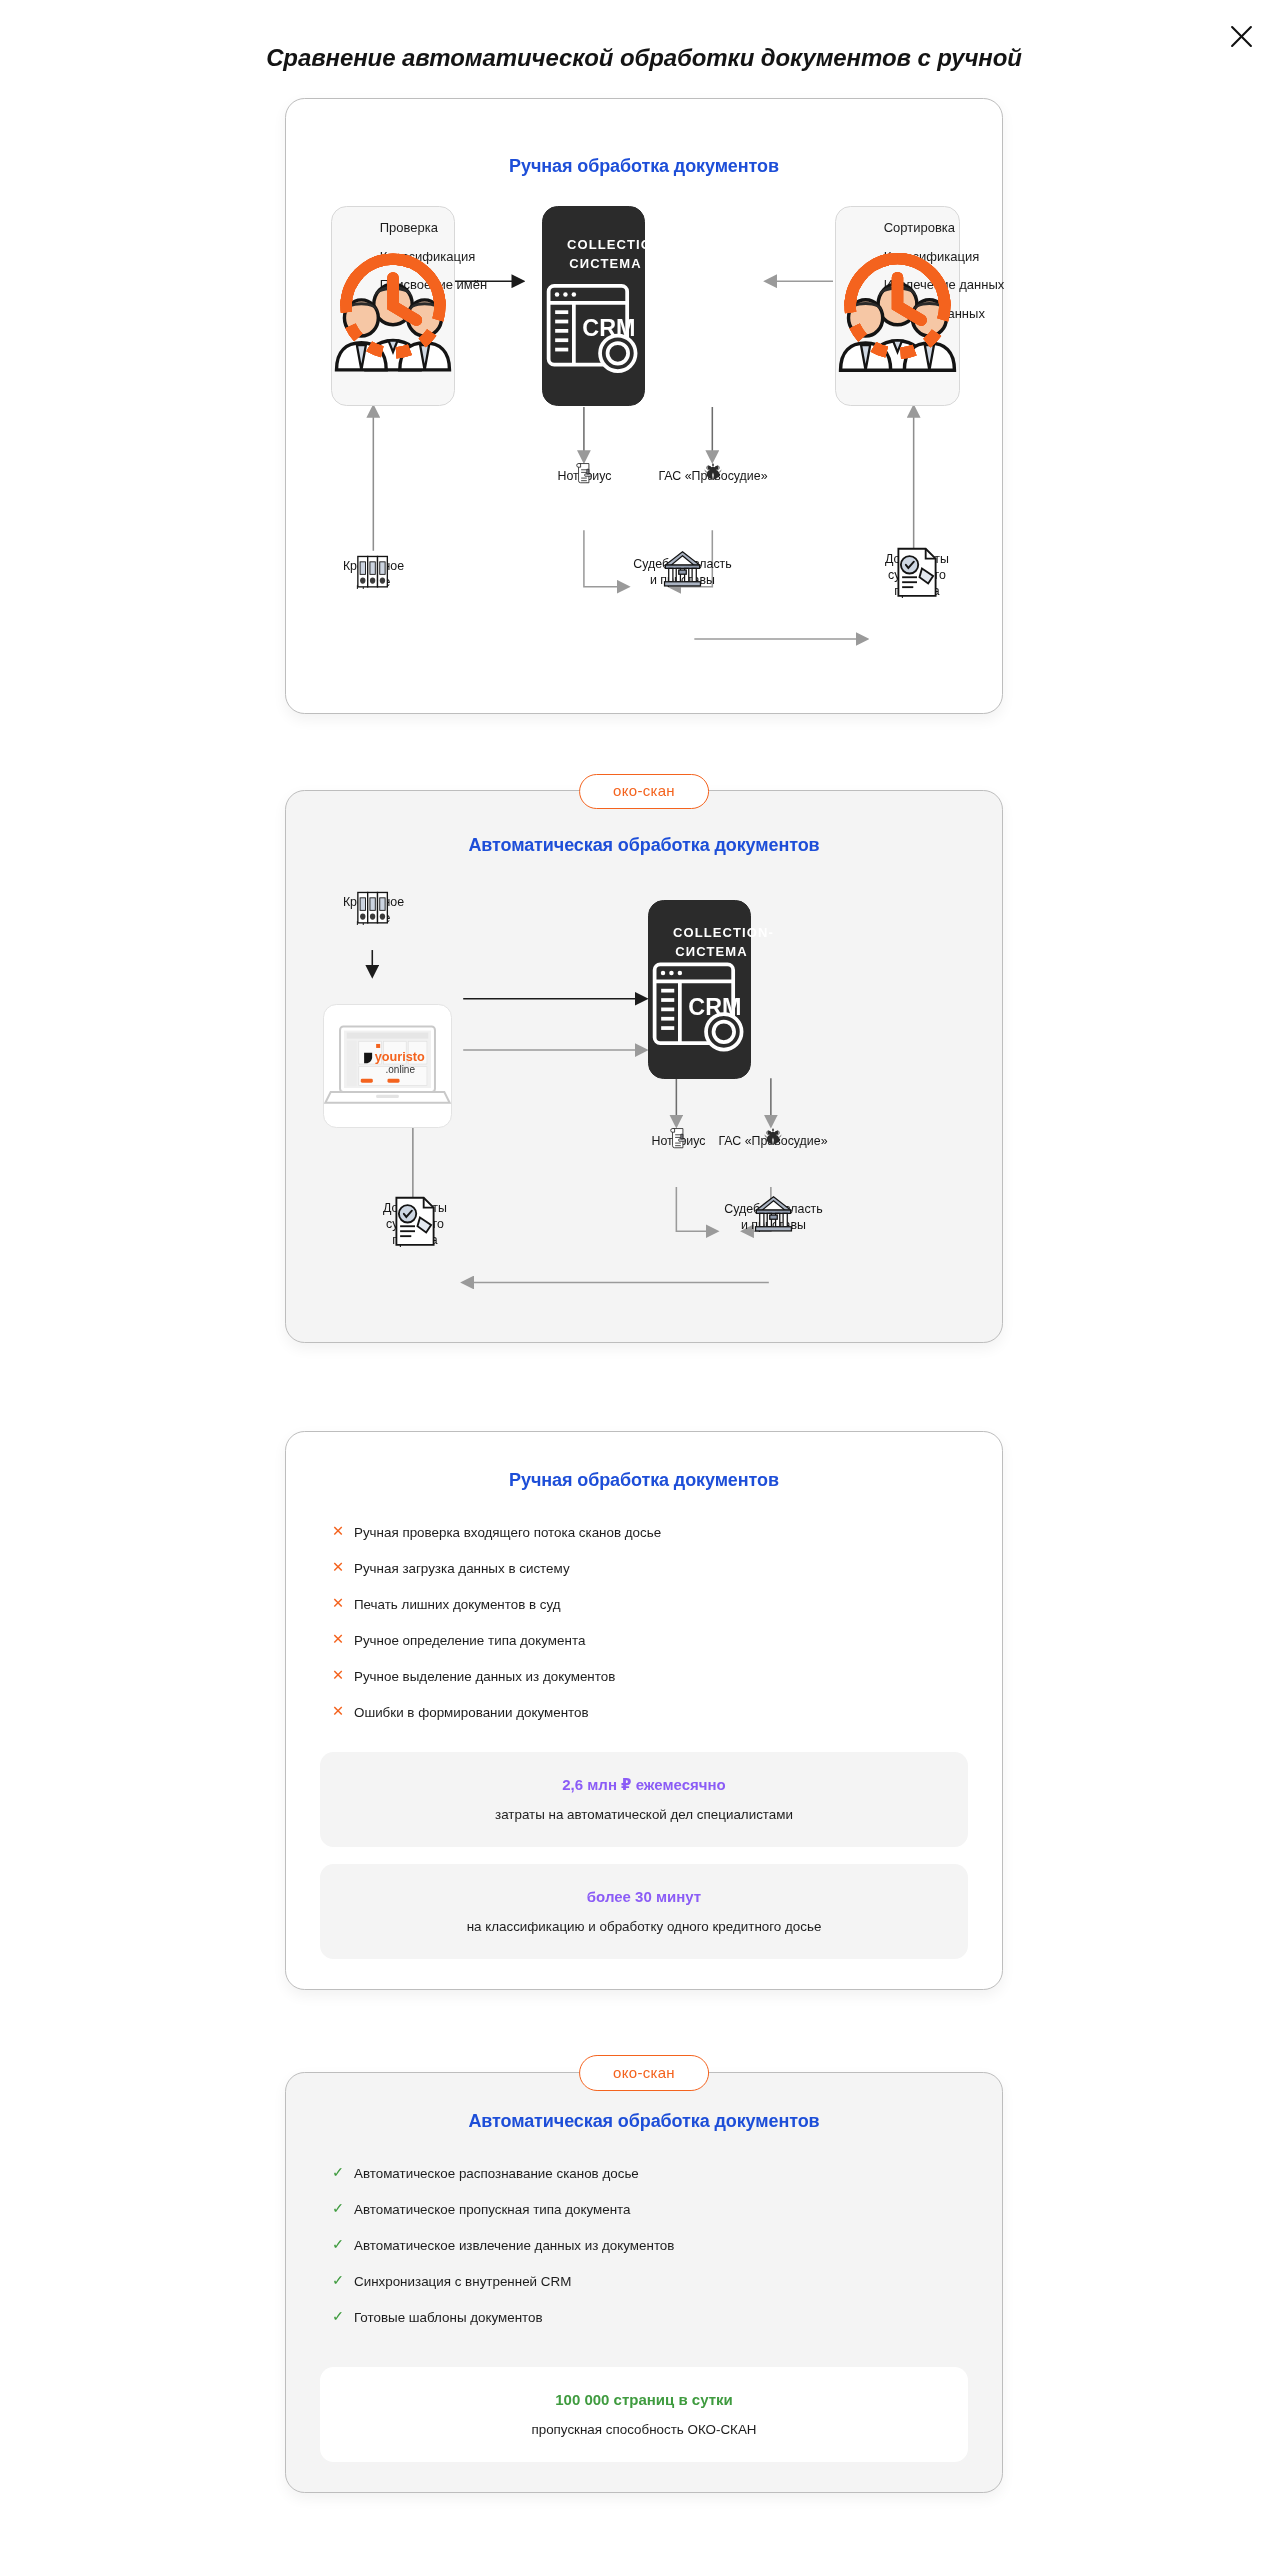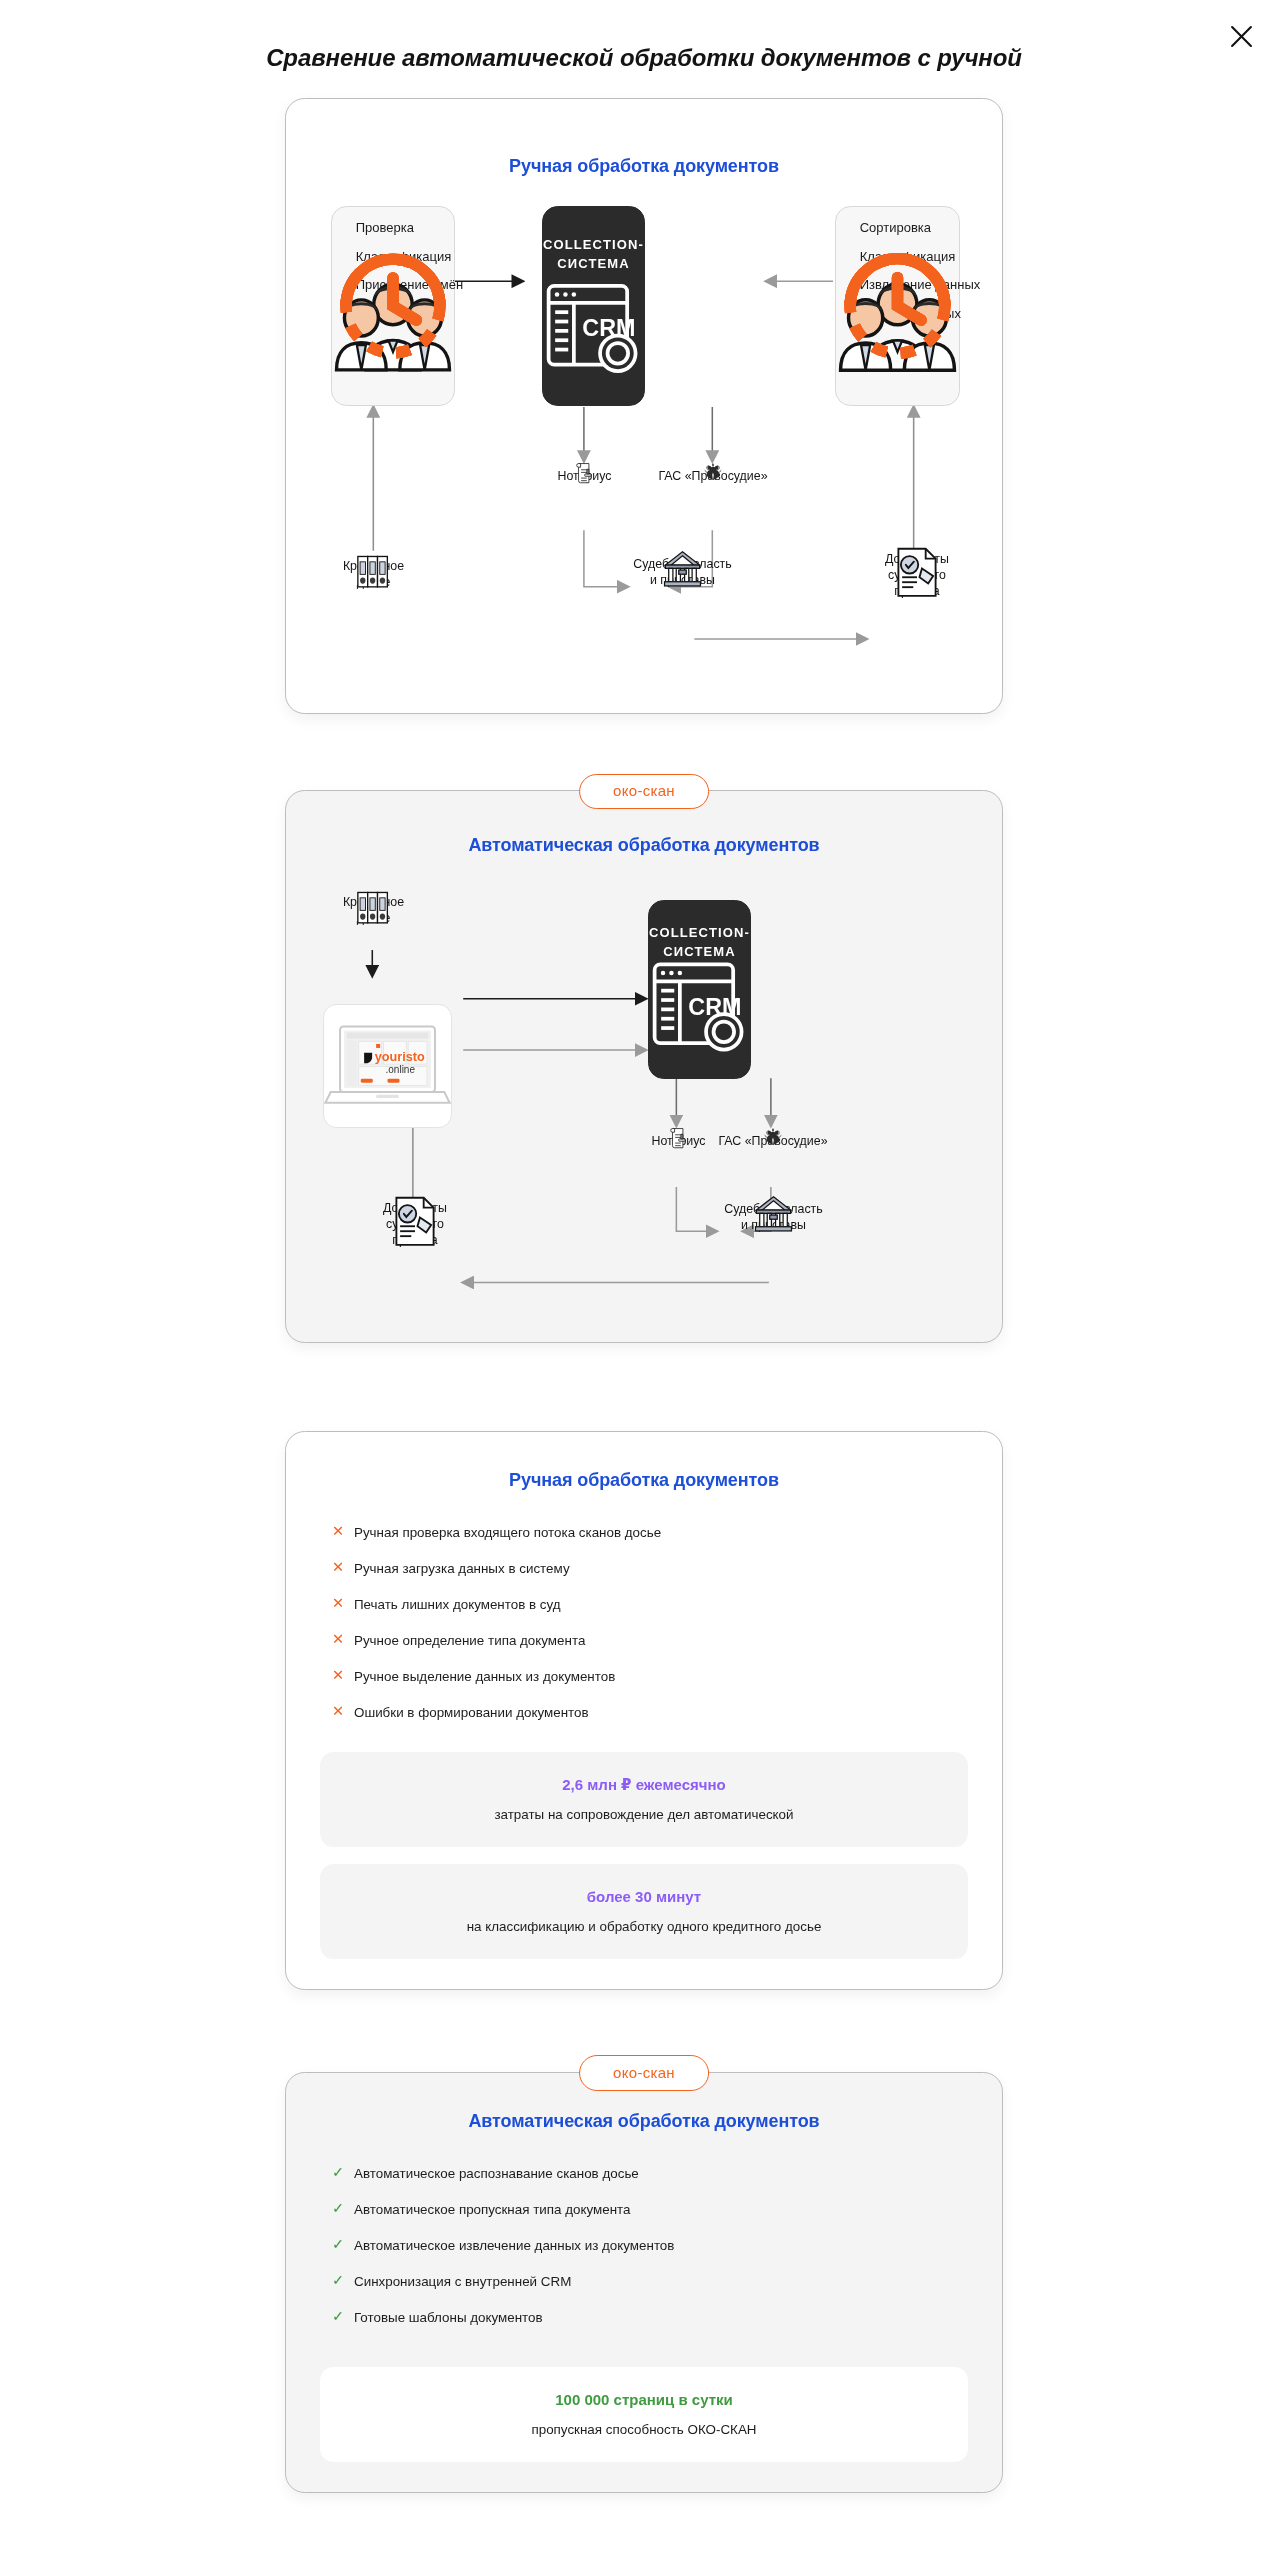--- a/index.html
+++ b/index.html
@@ -95,20 +95,21 @@
   #card-manual-diagram .card-title { padding-top: 57px; }
 
   .diag { position: absolute; inset: 0; }
   .diag svg { position: absolute; left: 0; top: 0; width: 100%; height: 100%; overflow: visible; }
 
   .node-box {
     position: absolute;
     border: 1.5px solid #d8d8d8;
     border-radius: 15.5px;
     background: #f7f7f7;
+    padding-left: 24px;
   }
   .node-box.dark {
     background: #2b2b2b;
     border-color: #2b2b2b;
   }
 
   .dark-label {
     color: #fff;
     text-align: center;
     font-size: 13px;
@@ -680,21 +681,21 @@
           <span>Ручное выделение данных из документов</span>
         </li>
         <li>
           <span class="mark cross">✕</span>
           <span>Ошибки в формировании документов</span>
         </li>
       </ul>
 
       <div class="stat grey" style="margin-top:29px;">
         <div class="stat-value orange">2,6 млн ₽ ежемесячно</div>
-        <div class="stat-label">затраты на сопровождение дел автоматической</div>
+        <div class="stat-label">затраты на автоматической дел специалистами</div>
       </div>
       <div class="stat grey">
         <div class="stat-value orange">более 30 минут</div>
         <div class="stat-label">на классификацию и обработку одного кредитного досье</div>
       </div>
     </div>
   </div>
 
   <div class="gap-3"></div>
 

